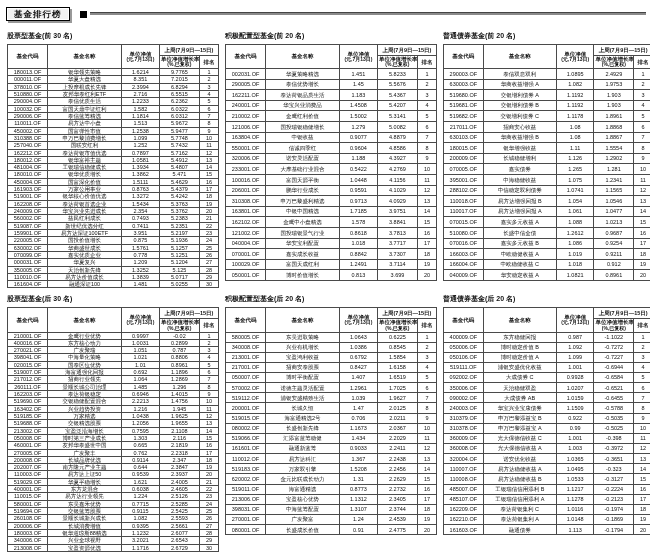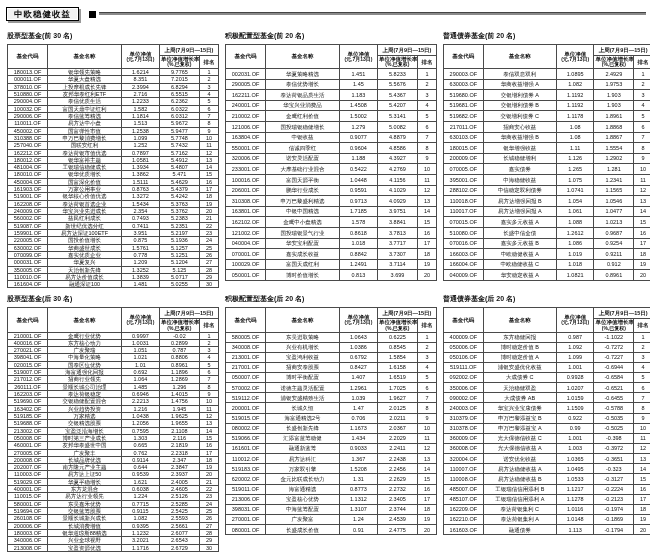--- a/index.html
+++ b/index.html
@@ -39,21 +39,21 @@
   .b20 table.fund { height:228px; }
   thead tr.r1 { height:11px; } thead tr.r2 { height:12px; }
   .small2 { display:block; font-size:5px; }
 </style>
 </head>
 <body>
 
 <div class="page">
 
   <div class="topbar">
-    <span class="tab-box">中欧稳健收益</span>
+    <span class="tab-box">基金排行榜</span>
     <span class="sq"></span>
     <span class="rule"></span>
   </div>
 
   <div class="tables-grid">
 
     <section class="table-block h30">
         <div class="table-title">股票型基金(前 30 名)</div>
         <table class="fund">
           <colgroup>

